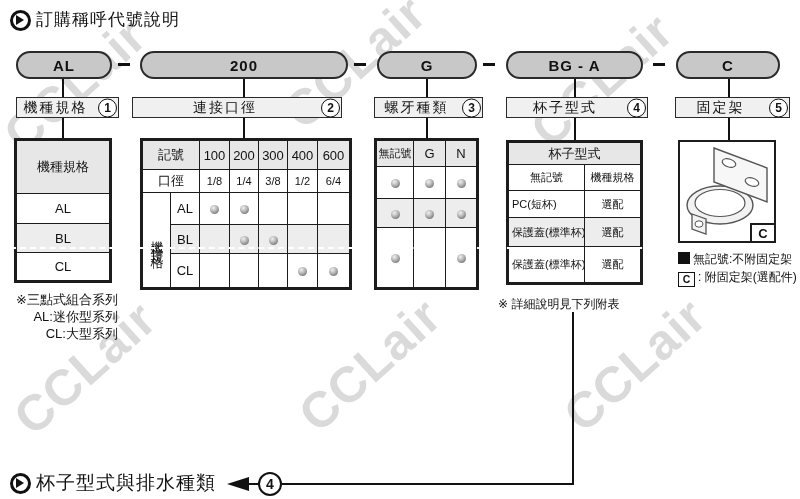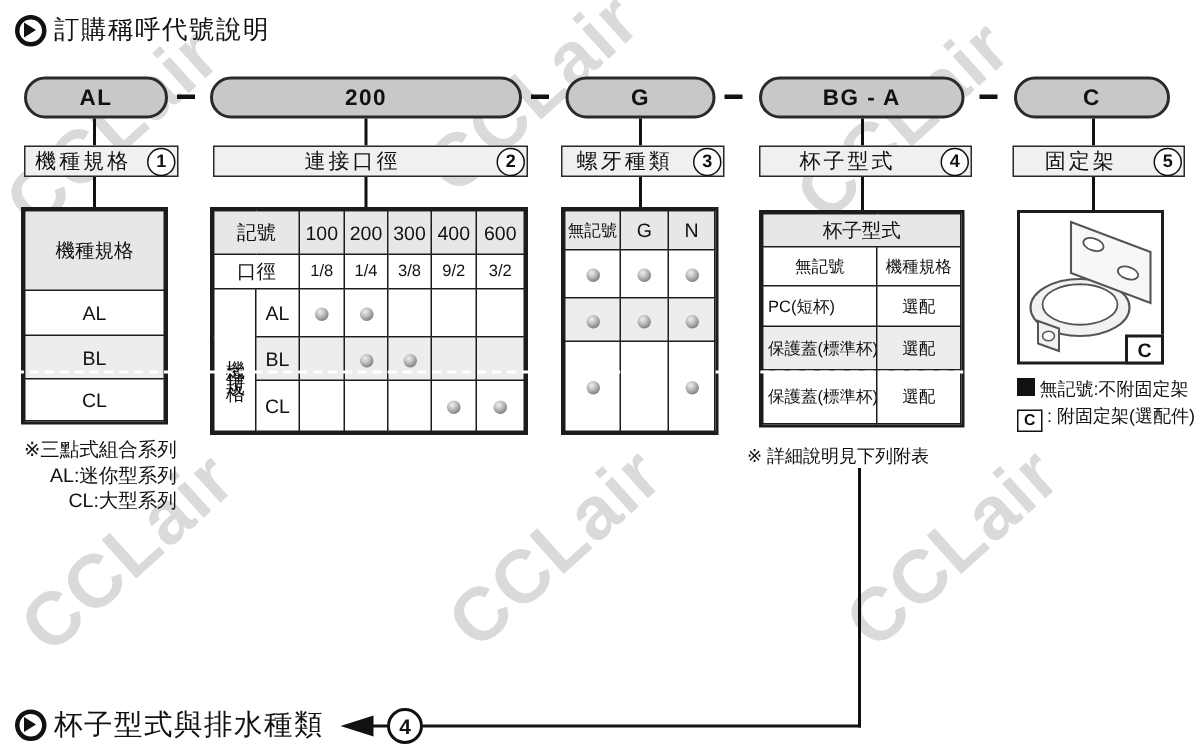--- a/index.html
+++ b/index.html
@@ -120,21 +120,21 @@
     <div class="vline" style="left:62px;top:79px;height:18px"></div>
     <div class="vline" style="left:243px;top:79px;height:18px"></div>
     <div class="vline" style="left:426px;top:79px;height:18px"></div>
     <div class="vline" style="left:574px;top:79px;height:18px"></div>
     <div class="vline" style="left:728px;top:79px;height:18px"></div>
 
     <div class="lbl" style="left:16px;width:103px">
       <span>機種規格</span>
       <span class="numcircle">1</span>
     </div>
-    <div class="lbl" style="left:142px;width:210px">
+    <div class="lbl" style="left:132px;width:210px">
       <span>連接口徑</span>
       <span class="numcircle">2</span>
     </div>
     <div class="lbl" style="left:374px;width:109px">
       <span>螺牙種類</span>
       <span class="numcircle">3</span>
     </div>
     <div class="lbl" style="left:506px;width:142px">
       <span>杯子型式</span>
       <span class="numcircle">4</span>
@@ -193,22 +193,22 @@
           <td>200</td>
           <td>300</td>
           <td>400</td>
           <td>600</td>
         </tr>
         <tr style="height:23px">
           <td colspan="2">口徑</td>
           <td class="small">1/8</td>
           <td class="small">1/4</td>
           <td class="small">3/8</td>
-          <td class="small">9/2</td>
-          <td class="small">3/2</td>
+          <td class="small">1/2</td>
+          <td class="small">6/4</td>
         </tr>
         <tr style="height:32px">
           <td rowspan="3" class="vert">機種規格</td>
           <td>AL</td>
           <td><span class="bead"></span></td>
           <td><span class="bead"></span></td>
           <td></td>
           <td></td>
           <td></td>
         </tr>

